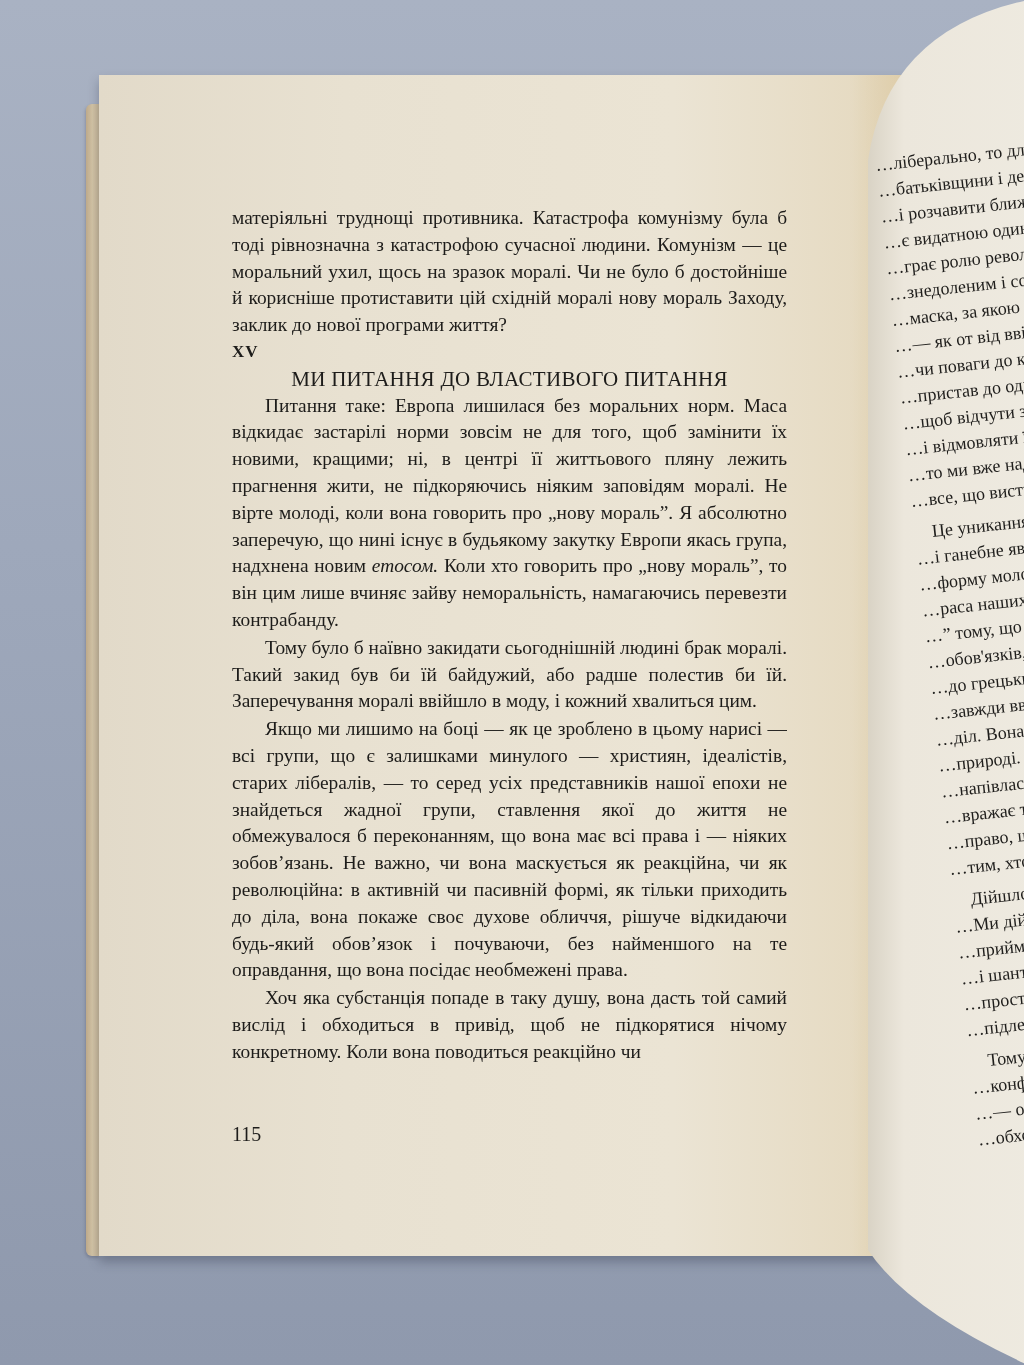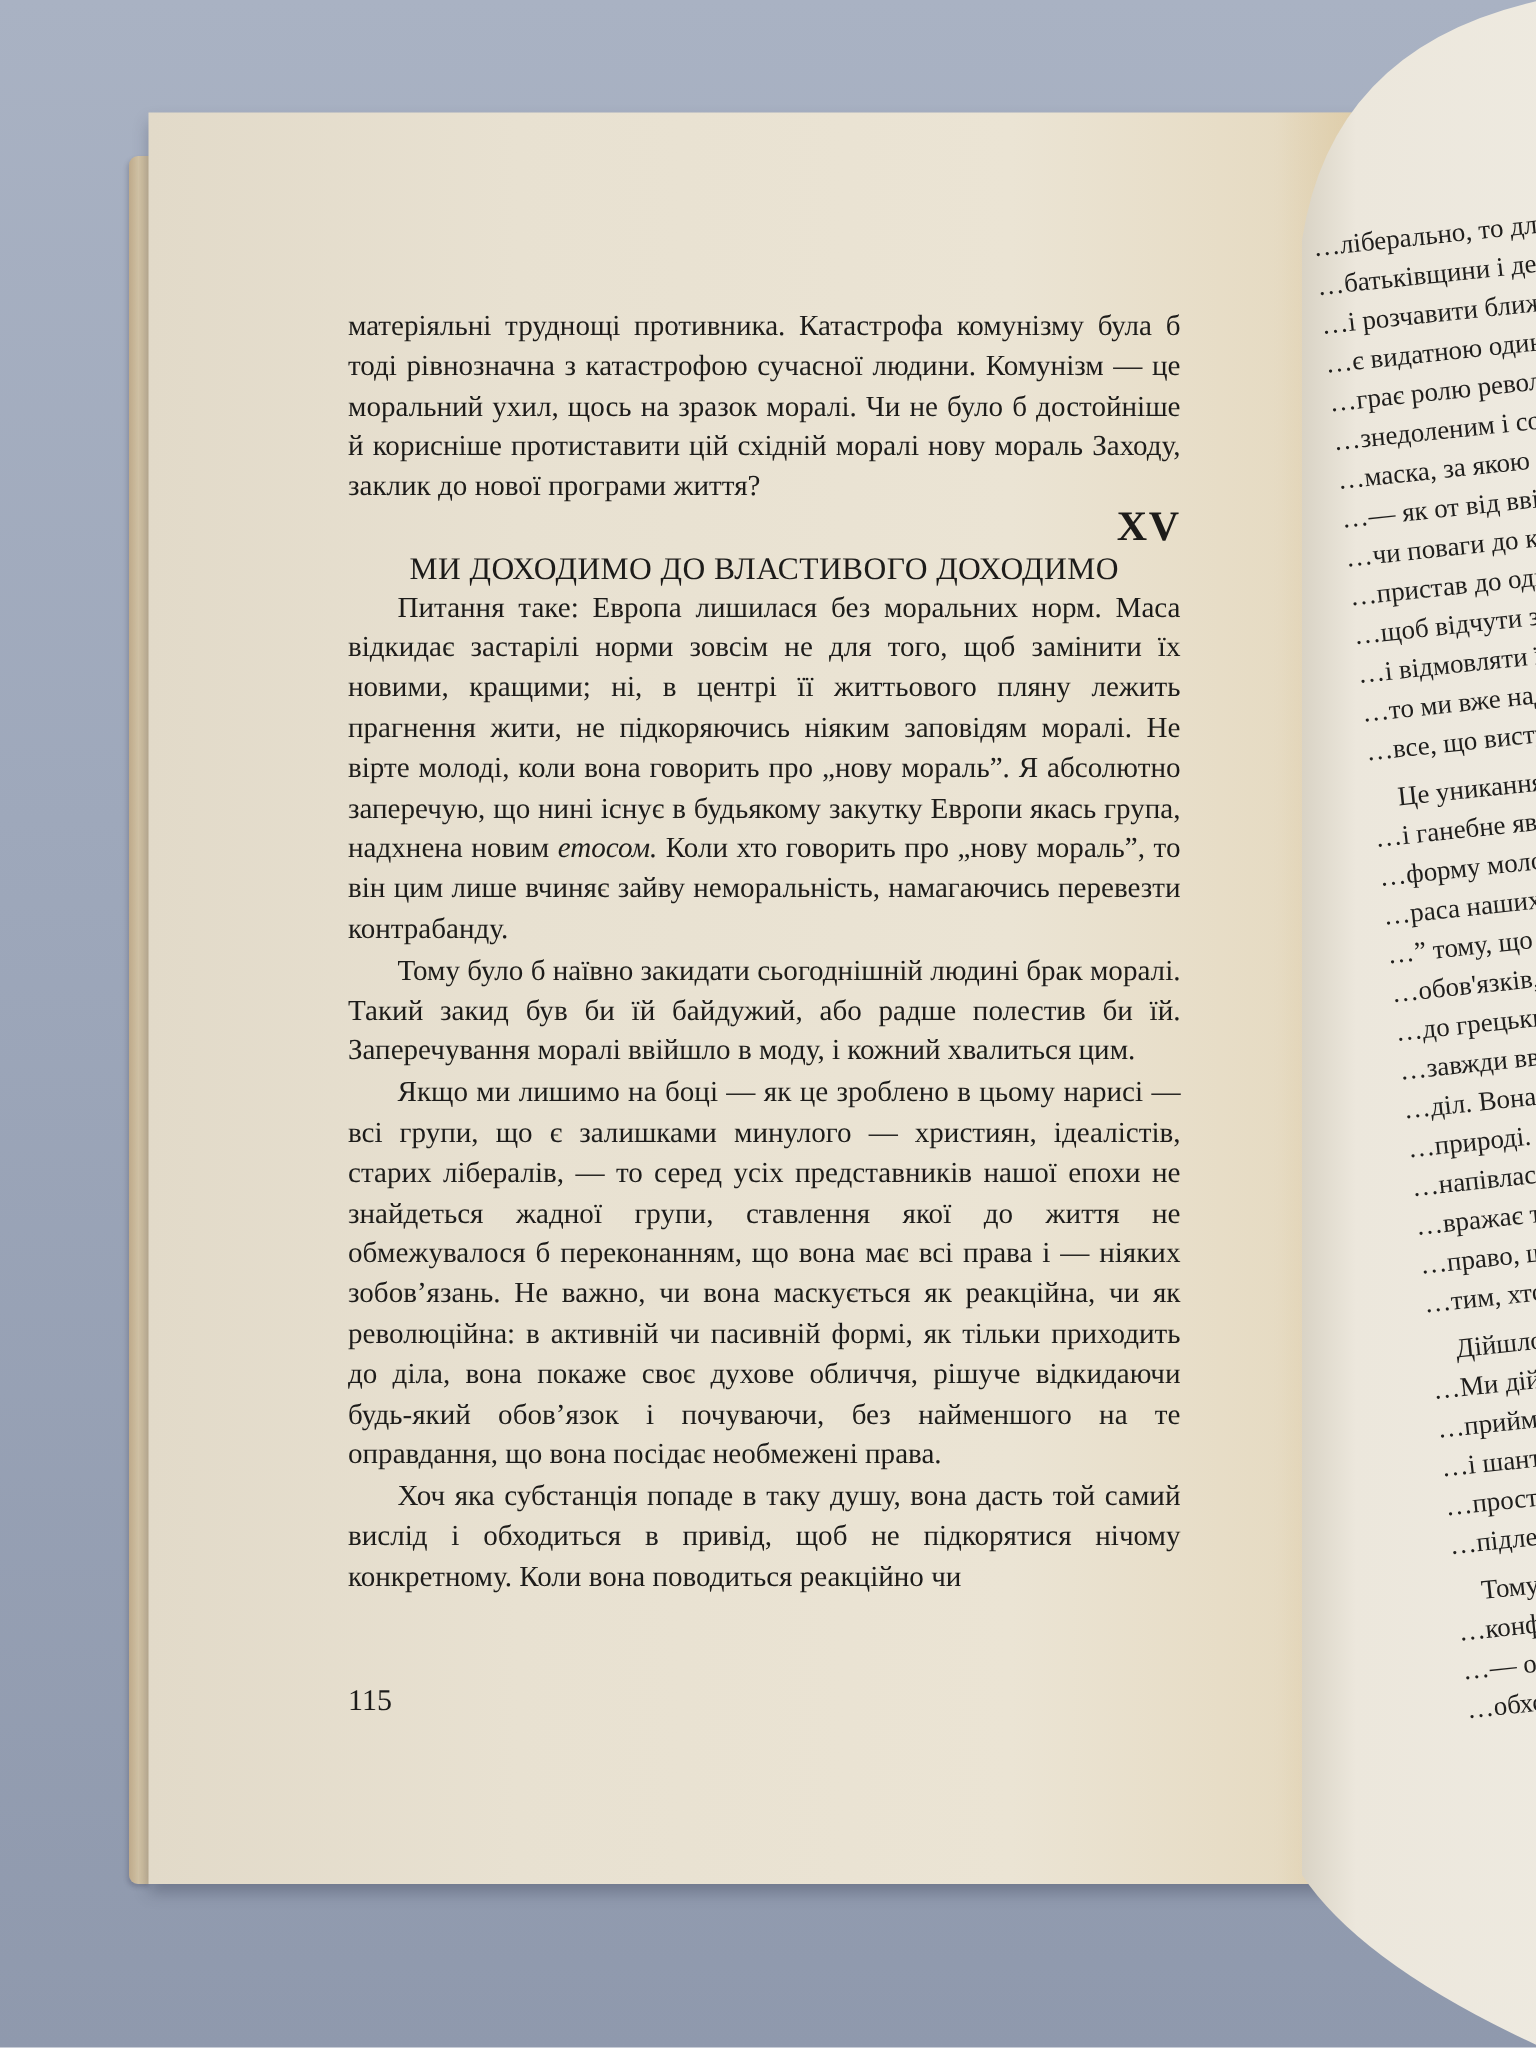--- a/index.html
+++ b/index.html
@@ -59,23 +59,23 @@
       margin: 0;
     }
     .text-block p.indent {
       text-indent: 33px;
       margin-top: 1px;
     }
     .text-block p.indent.first {
       margin-top: 0;
     }
     .chapter-num {
-      text-align: right;
+      text-align: left;
       font-weight: bold;
-      font-size: 28px;
+      font-size: 17px;
       margin-top: 34px;
       margin-bottom: 0;
       letter-spacing: 1px;
     }
     .chapter-title {
       text-align: center;
       font-size: 21px;
       margin-top: 24px;
       margin-bottom: 11px;
       letter-spacing: 0.3px;
@@ -124,21 +124,21 @@
 </head>
 <body>
 
 <div class="cover-edge"></div>
 
 <div class="left-page">
   <div class="gutter"></div>
   <div class="text-block">
     <p>матеріяльні труднощі противника. Катастрофа комунізму була б тоді рівнозначна з катастрофою сучасної людини. Комунізм — це моральний ухил, щось на зразок моралі. Чи не було б достойніше й корисніше протиставити цій схід­ній моралі нову мораль Заходу, заклик до нової програми життя?</p>
     <p class="chapter-num">XV</p>
-    <p class="chapter-title">МИ ДОХОДИМО ДО ВЛАСТИВОГО ДОХОДИМО</p>
+    <p class="chapter-title">МИ ПИТАННЯ ДО ВЛАСТИВОГО ПИТАННЯ</p>
     <p class="indent first"><span>Питання таке: Европа лишилася без моральних норм. Маса відкидає застарілі норми зовсім не для того, щоб за­мінити їх новими, кращими; ні, в центрі її життьового пля­ну лежить прагнення жити, не підкоряючись ніяким запо­відям моралі. Не вірте молоді, коли вона говорить про „но­ву мораль”. Я абсолютно заперечую, що нині існує в будь­якому закутку Европи якась група, надхнена новим </span><span class="italic">етосом.</span><span> Коли хто говорить про „нову мораль”, то він цим лише вчиняє зайву неморальність, намагаючись перевезти кон­трабанду.</span></p>
     <p class="indent">Тому було б наївно закидати сьогоднішній людині брак моралі. Такий закид був би їй байдужий, або радше по­лестив би їй. Заперечування моралі ввійшло в моду, і кож­ний хвалиться цим.</p>
     <p class="indent">Якщо ми лишимо на боці — як це зроблено в цьому нарисі — всі групи, що є залишками минулого — християн, ідеалістів, старих лібералів, — то серед усіх представників нашої епохи не знайдеться жадної групи, ставлення якої до життя не обмежувалося б переконанням, що вона має всі права і — ніяких зобов’язань. Не важно, чи вона маску­ється як реакційна, чи як революційна: в активній чи па­сивній формі, як тільки приходить до діла, вона покаже своє духове обличчя, рішуче відкидаючи будь-який обо­в’язок і почуваючи, без найменшого на те оправдання, що вона посідає необмежені права.</p>
     <p class="indent">Хоч яка субстанція попаде в таку душу, вона дасть той самий вислід і обходиться в привід, щоб не підкорятися ні­чому конкретному. Коли вона поводиться реакційно чи</p>
   </div>
   <div class="page-number">115</div>
 </div>
 
 <div class="right-page">
   <div class="right-text" id="right-text">

